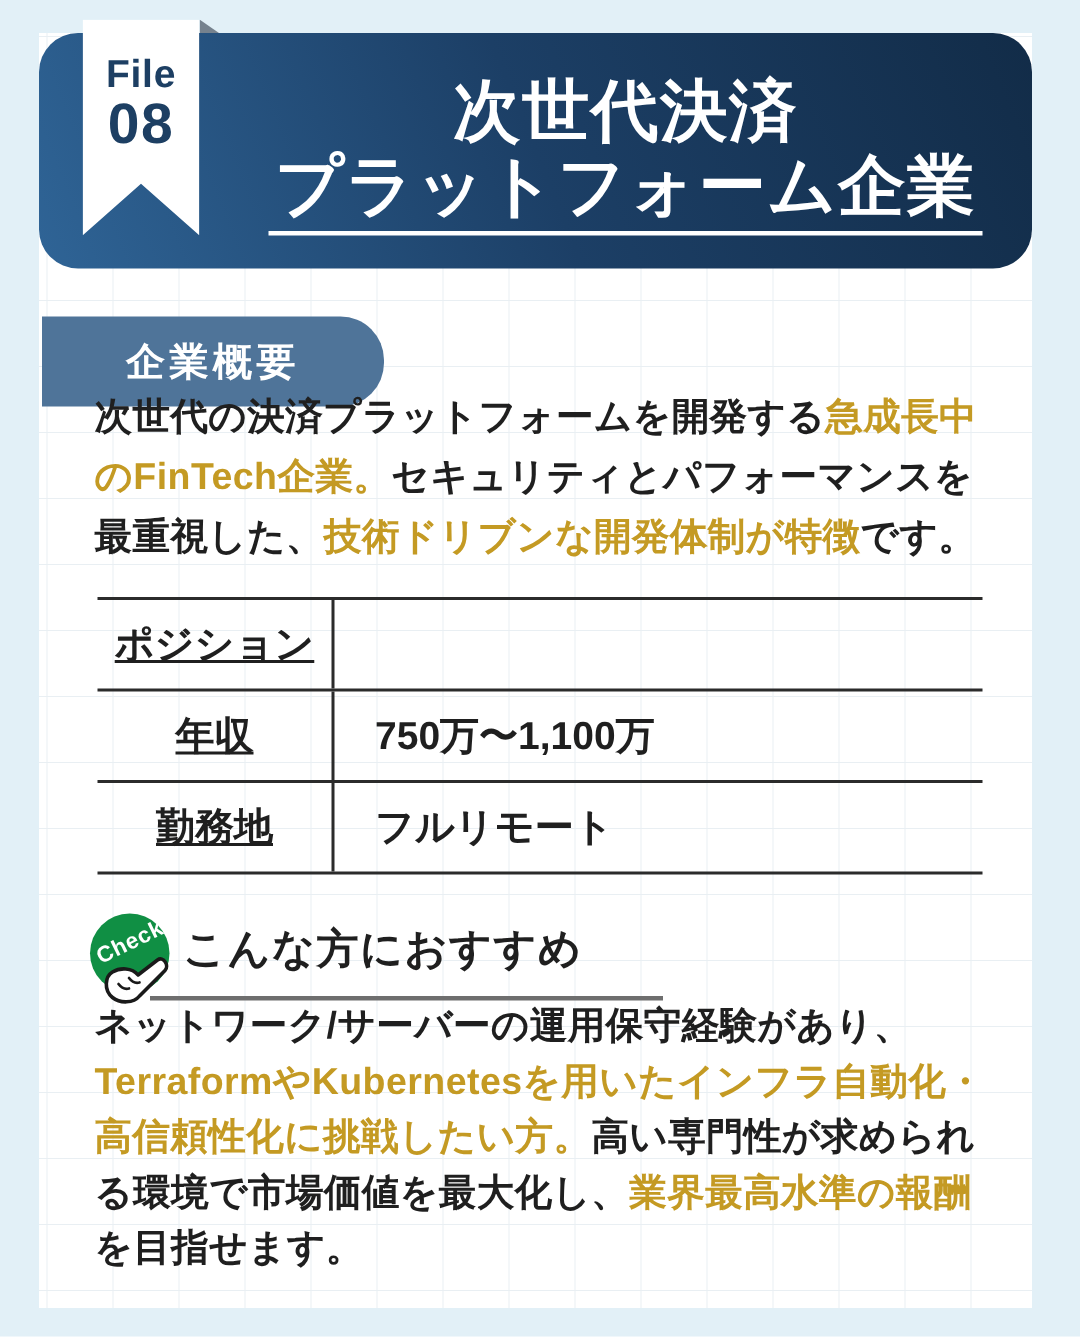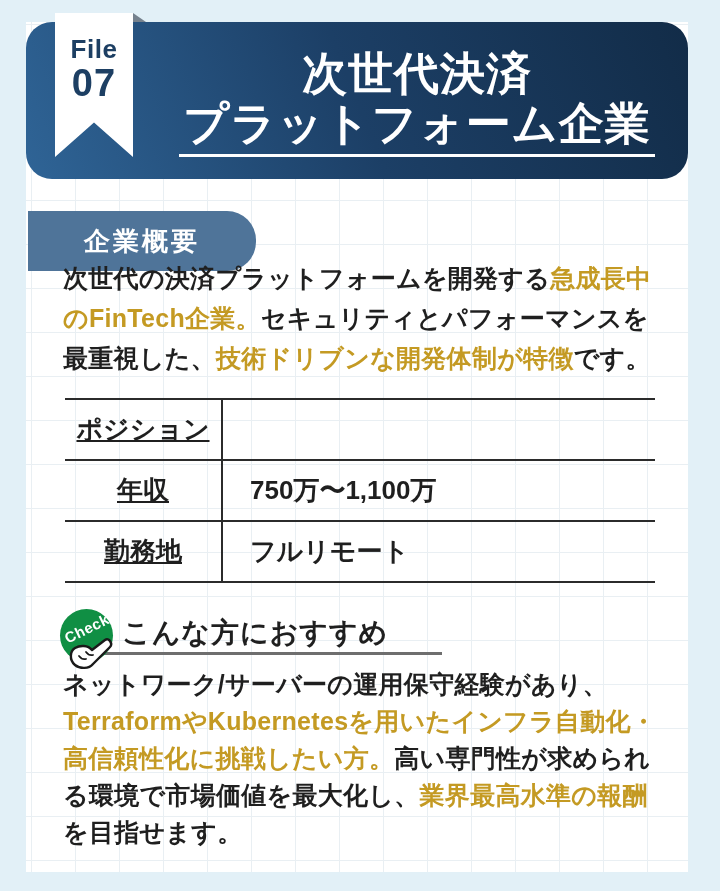--- a/index.html
+++ b/index.html
@@ -93,21 +93,21 @@
     position:absolute;left:3px;top:11px;width:47px;text-align:center;
     color:#ffffff;font-size:15px;font-weight:700;
     transform:rotate(-26deg);letter-spacing:0.5px;
   }
   .hand-icon{
     position:absolute;left:40px;top:610px;width:54px;height:40px;z-index:3;
   }
   .reco-heading-wrap{
     position:absolute;left:74px;top:596px;width:342px;
     border-bottom:3px solid var(--rule_gray,#6e6e6e);
-    padding-bottom:4px;
+    padding-bottom:16px;
   }
   .reco-heading{
     padding-left:22px;font-size:28px;line-height:30px;font-weight:700;
     color:var(--ink,#1f1f1f);letter-spacing:1px;
   }
 </style>
 </head>
 <body>
 
 <div class="card">
@@ -115,21 +115,21 @@
   <div class="banner">
     <div class="banner-title">
       <div>次世代決済</div>
       <div><span class="title-underline">プラットフォーム企業</span></div>
     </div>
   </div>
 
   <div class="ribbon-fold"></div>
   <div class="ribbon">
     <span class="file-label">File</span>
-    <span class="file-number">07</span>
+    <span class="file-number">08</span>
   </div>
 
   <div class="badge">企業概要</div>
 
   <div class="para para-1"><span>次世代の決済プラットフォームを開発する</span><span class="gold">急成長中</span><br><span class="gold">のFinTech企業。</span><span>セキュリティとパフォーマンスを</span><br><span>最重視した、</span><span class="gold">技術ドリブンな開発体制が特徴</span><span>です。</span></div>
 
   <div class="job-table">
       <div class="job-row">
         <div class="job-label">ポジション</div>
       </div>

